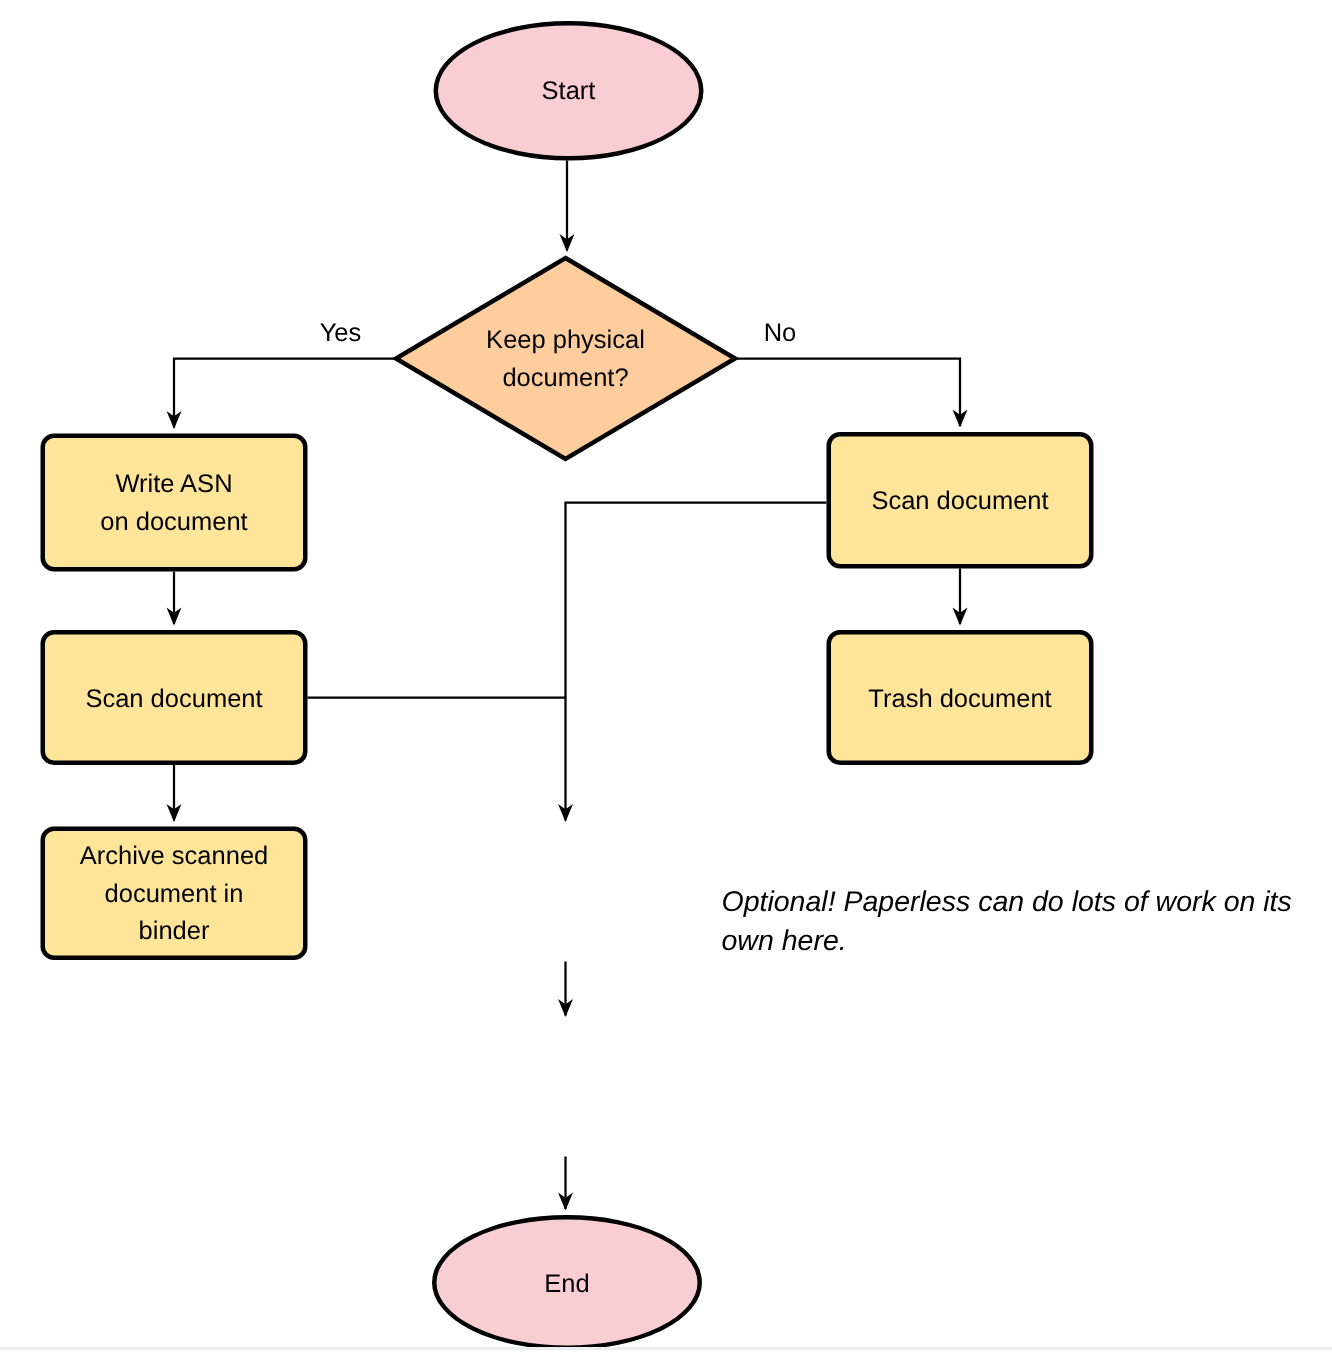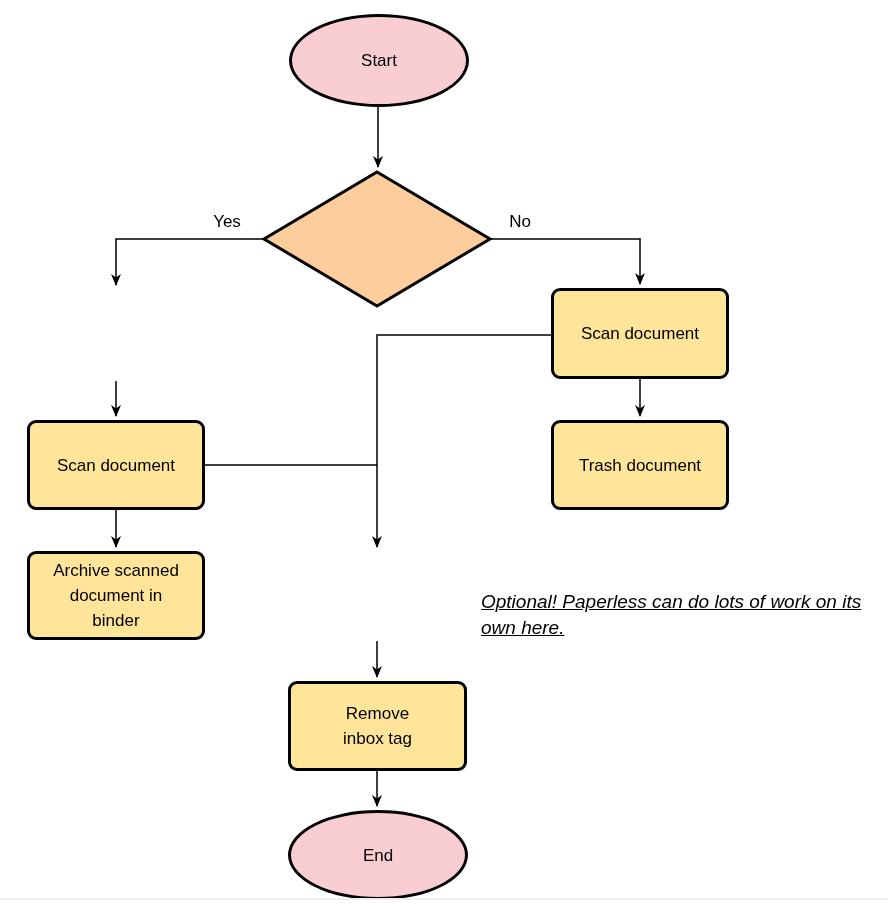--- a/index.html
+++ b/index.html
@@ -13,21 +13,21 @@
   .edges{position:absolute;left:0;top:0;width:888px;height:907px;}
   .edges path, .edges polygon{pointer-events:none;}
 
   .node{position:absolute;display:flex;align-items:center;justify-content:center;
         text-align:center;font-size:17px;line-height:25px;white-space:pre-line;}
   .terminator{background:var(--terminal);border:3px solid var(--stroke);border-radius:50%;}
   .process{background:var(--process);border:3px solid var(--stroke);border-radius:9px;}
   .decision-label{position:absolute;display:flex;align-items:center;justify-content:center;
         text-align:center;font-size:17px;line-height:25px;white-space:pre-line;background:transparent;}
   .edge-label{position:absolute;font-size:17px;line-height:19px;text-align:center;}
-  .note{position:absolute;font-style:italic;font-size:19px;line-height:26px;color:var(--note-color);text-decoration:underline;}
+  .note{position:absolute;font-style:italic;font-size:19px;line-height:26px;color:var(--note-color);}
   .hairline{position:absolute;left:0;top:898px;width:888px;height:2px;background:var(--hairline);}
 
   
   .n-start   {left:289px;top:14px; width:180px;height:93px;}
   .n-write   {left:27px; top:289px;width:178px;height:92px;}
   .n-scanL   {left:27px; top:420px;width:178px;height:90px;}
   .n-archive {left:27px; top:551px;width:178px;height:89px;}
   .n-scanR   {left:551px;top:288px;width:178px;height:91px;}
   .n-trash   {left:551px;top:420px;width:178px;height:90px;justify-content:center;}
   .n-tag     {left:288px;top:551px;width:179px;height:90px;}
@@ -61,42 +61,46 @@
     <path d="M377,641 L377,677" fill="none" stroke="#000" stroke-width="1.5" marker-end="url(#arrow)"></path>
     <path d="M377,771 L377,806" fill="none" stroke="#000" stroke-width="1.5" marker-end="url(#arrow)"></path>
 
     <polygon points="377,172 490,239 377,306 264,239" fill="var(--decision)" stroke="var(--stroke)" stroke-width="3"></polygon>
   </svg>
 
   <div class="node terminator n-start">
     <span>Start</span>
   </div>
 
+  <div class="decision-label n-decision-label">
+    <span>Keep physical
+document?</span>
+  </div>
 
   <div class="edge-label l-yes">Yes</div>
   <div class="edge-label l-no">No</div>
 
+  <div class="node process n-write">
+    <span>Write ASN
+on document</span>
+  </div>
   <div class="node process n-scanL">
     <span>Scan document</span>
   </div>
   <div class="node process n-archive">
     <span>Archive scanned
 document in
 binder</span>
   </div>
   <div class="node process n-scanR">
     <span>Scan document</span>
   </div>
   <div class="node process n-trash">
     <span>Trash document</span>
   </div>
-  <div class="node process n-remove">
-    <span>Remove
-inbox tag</span>
-  </div>
 
   <div class="node terminator n-end">
     <span>End</span>
   </div>
 
   <div class="note n-note">Optional! Paperless can do lots of work on its own here.</div>
 
   <div class="hairline"></div>
 </div>
 

